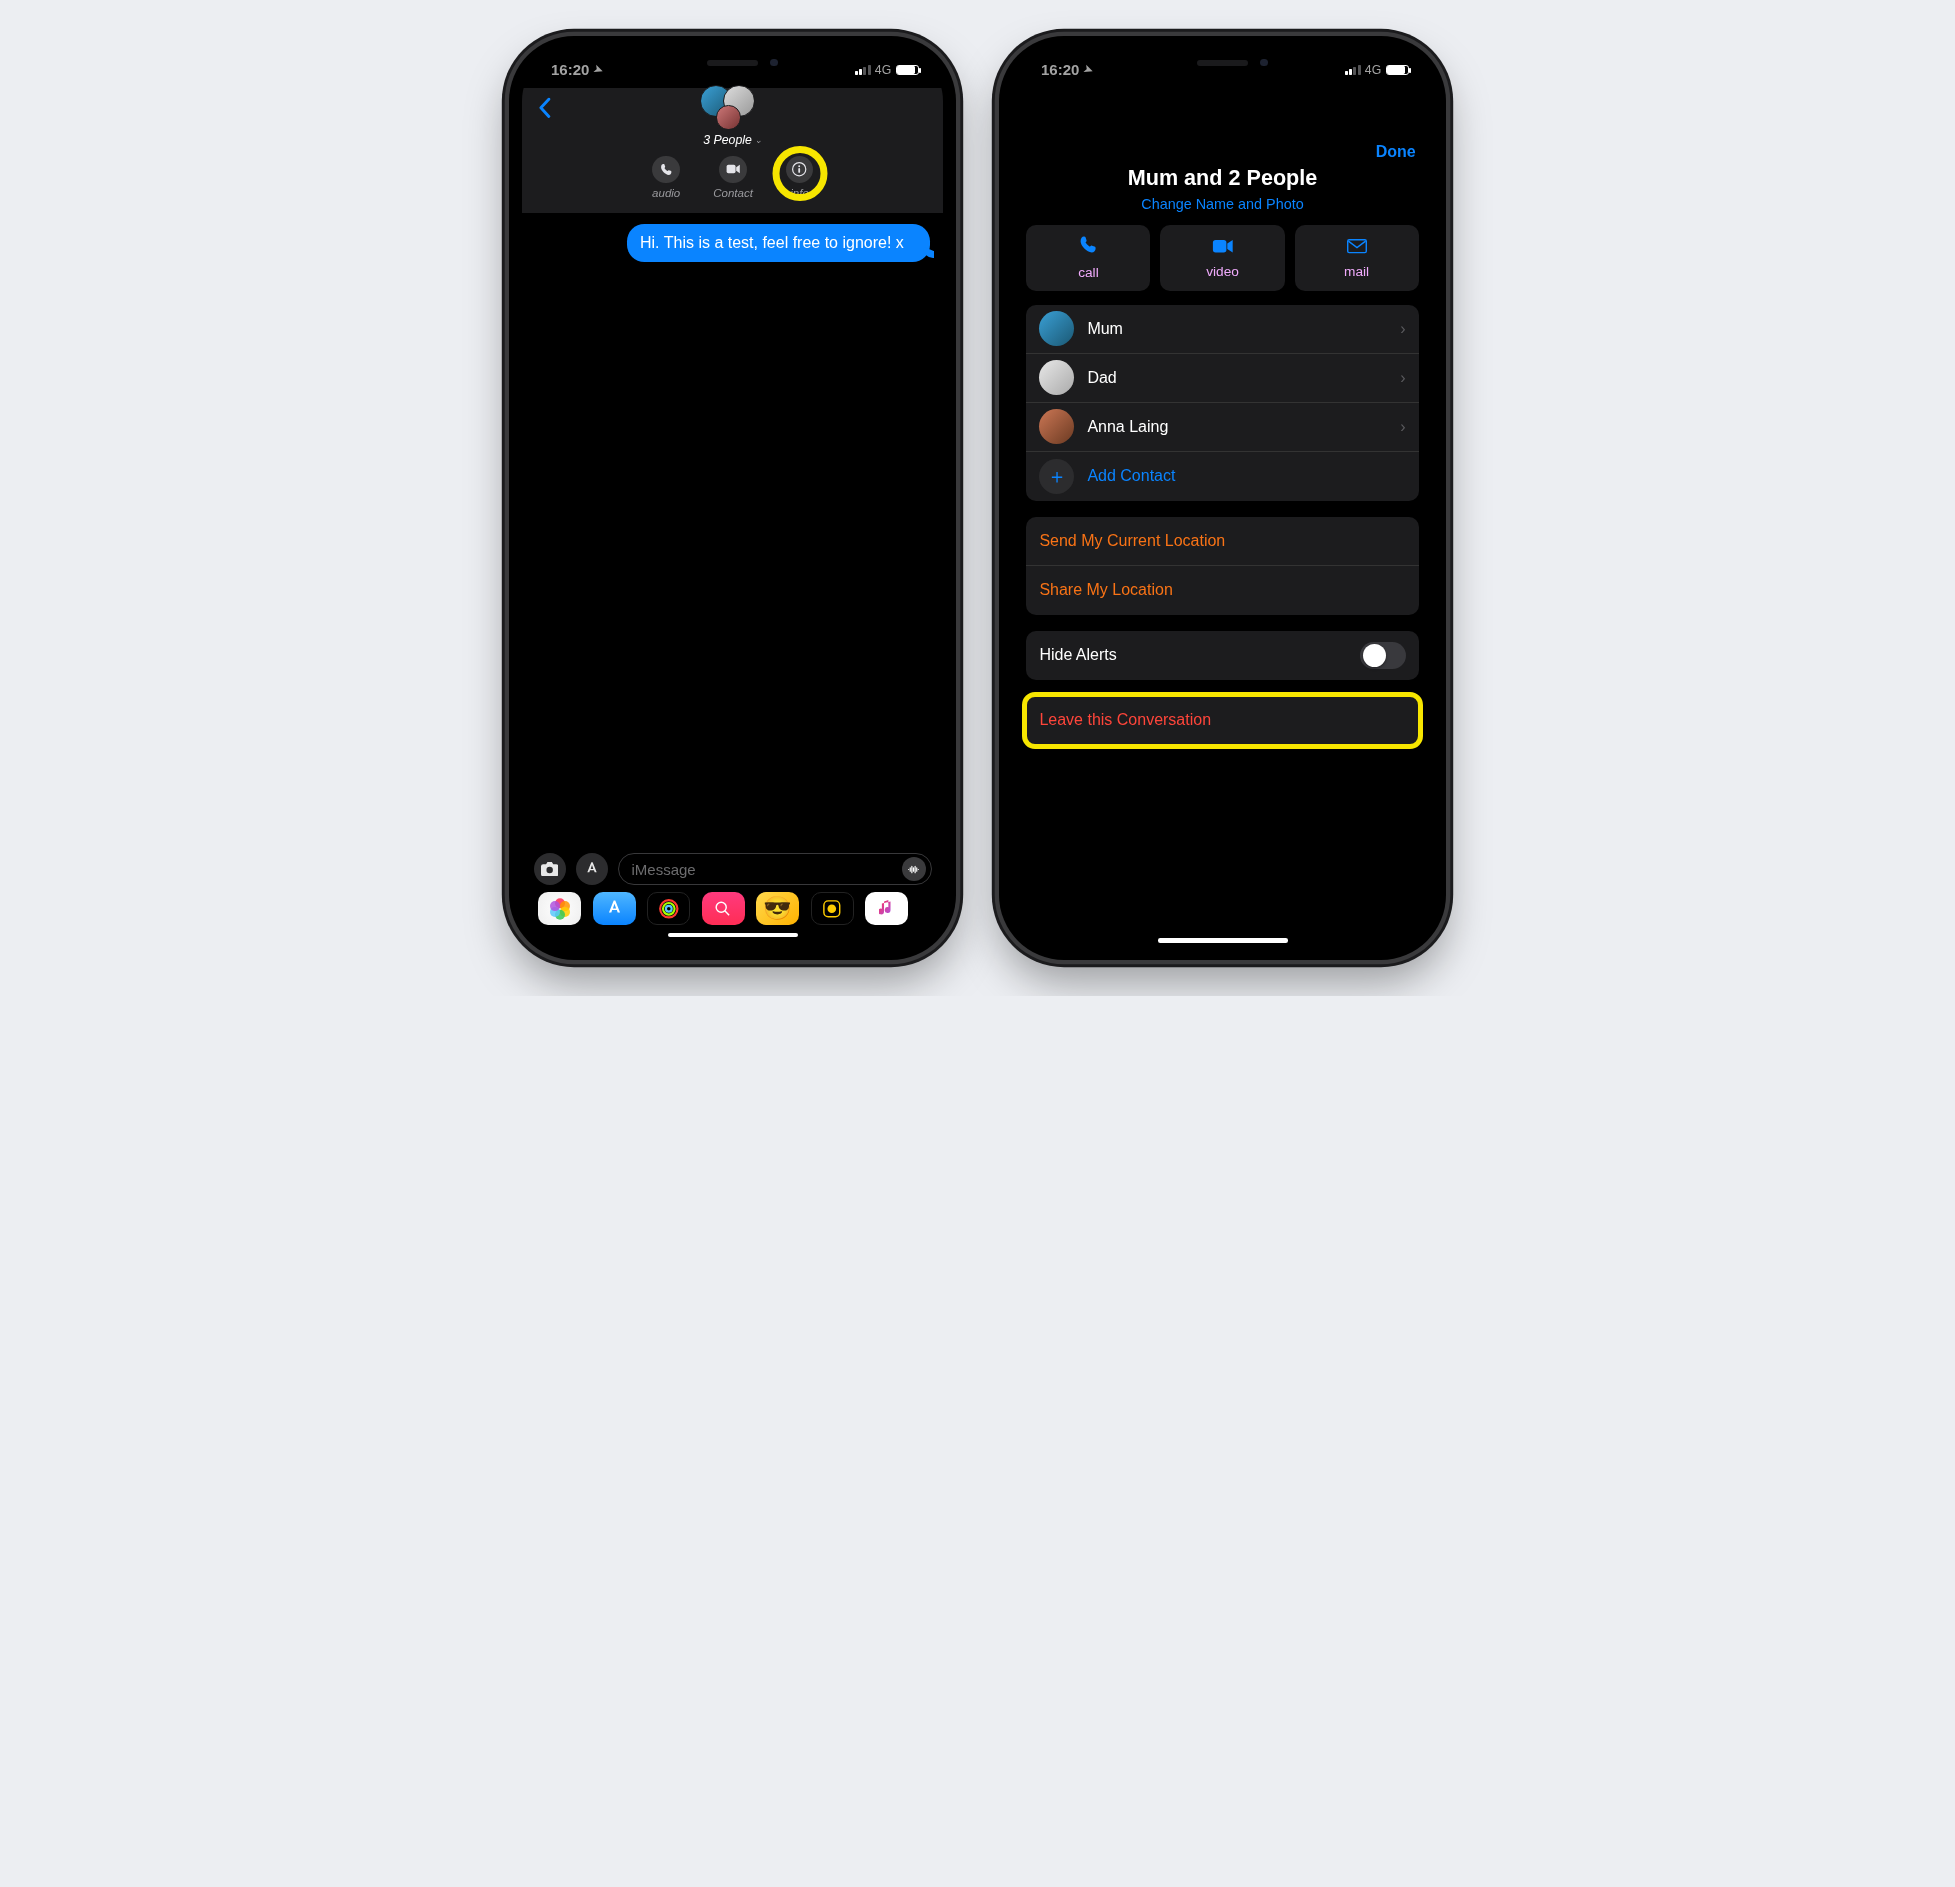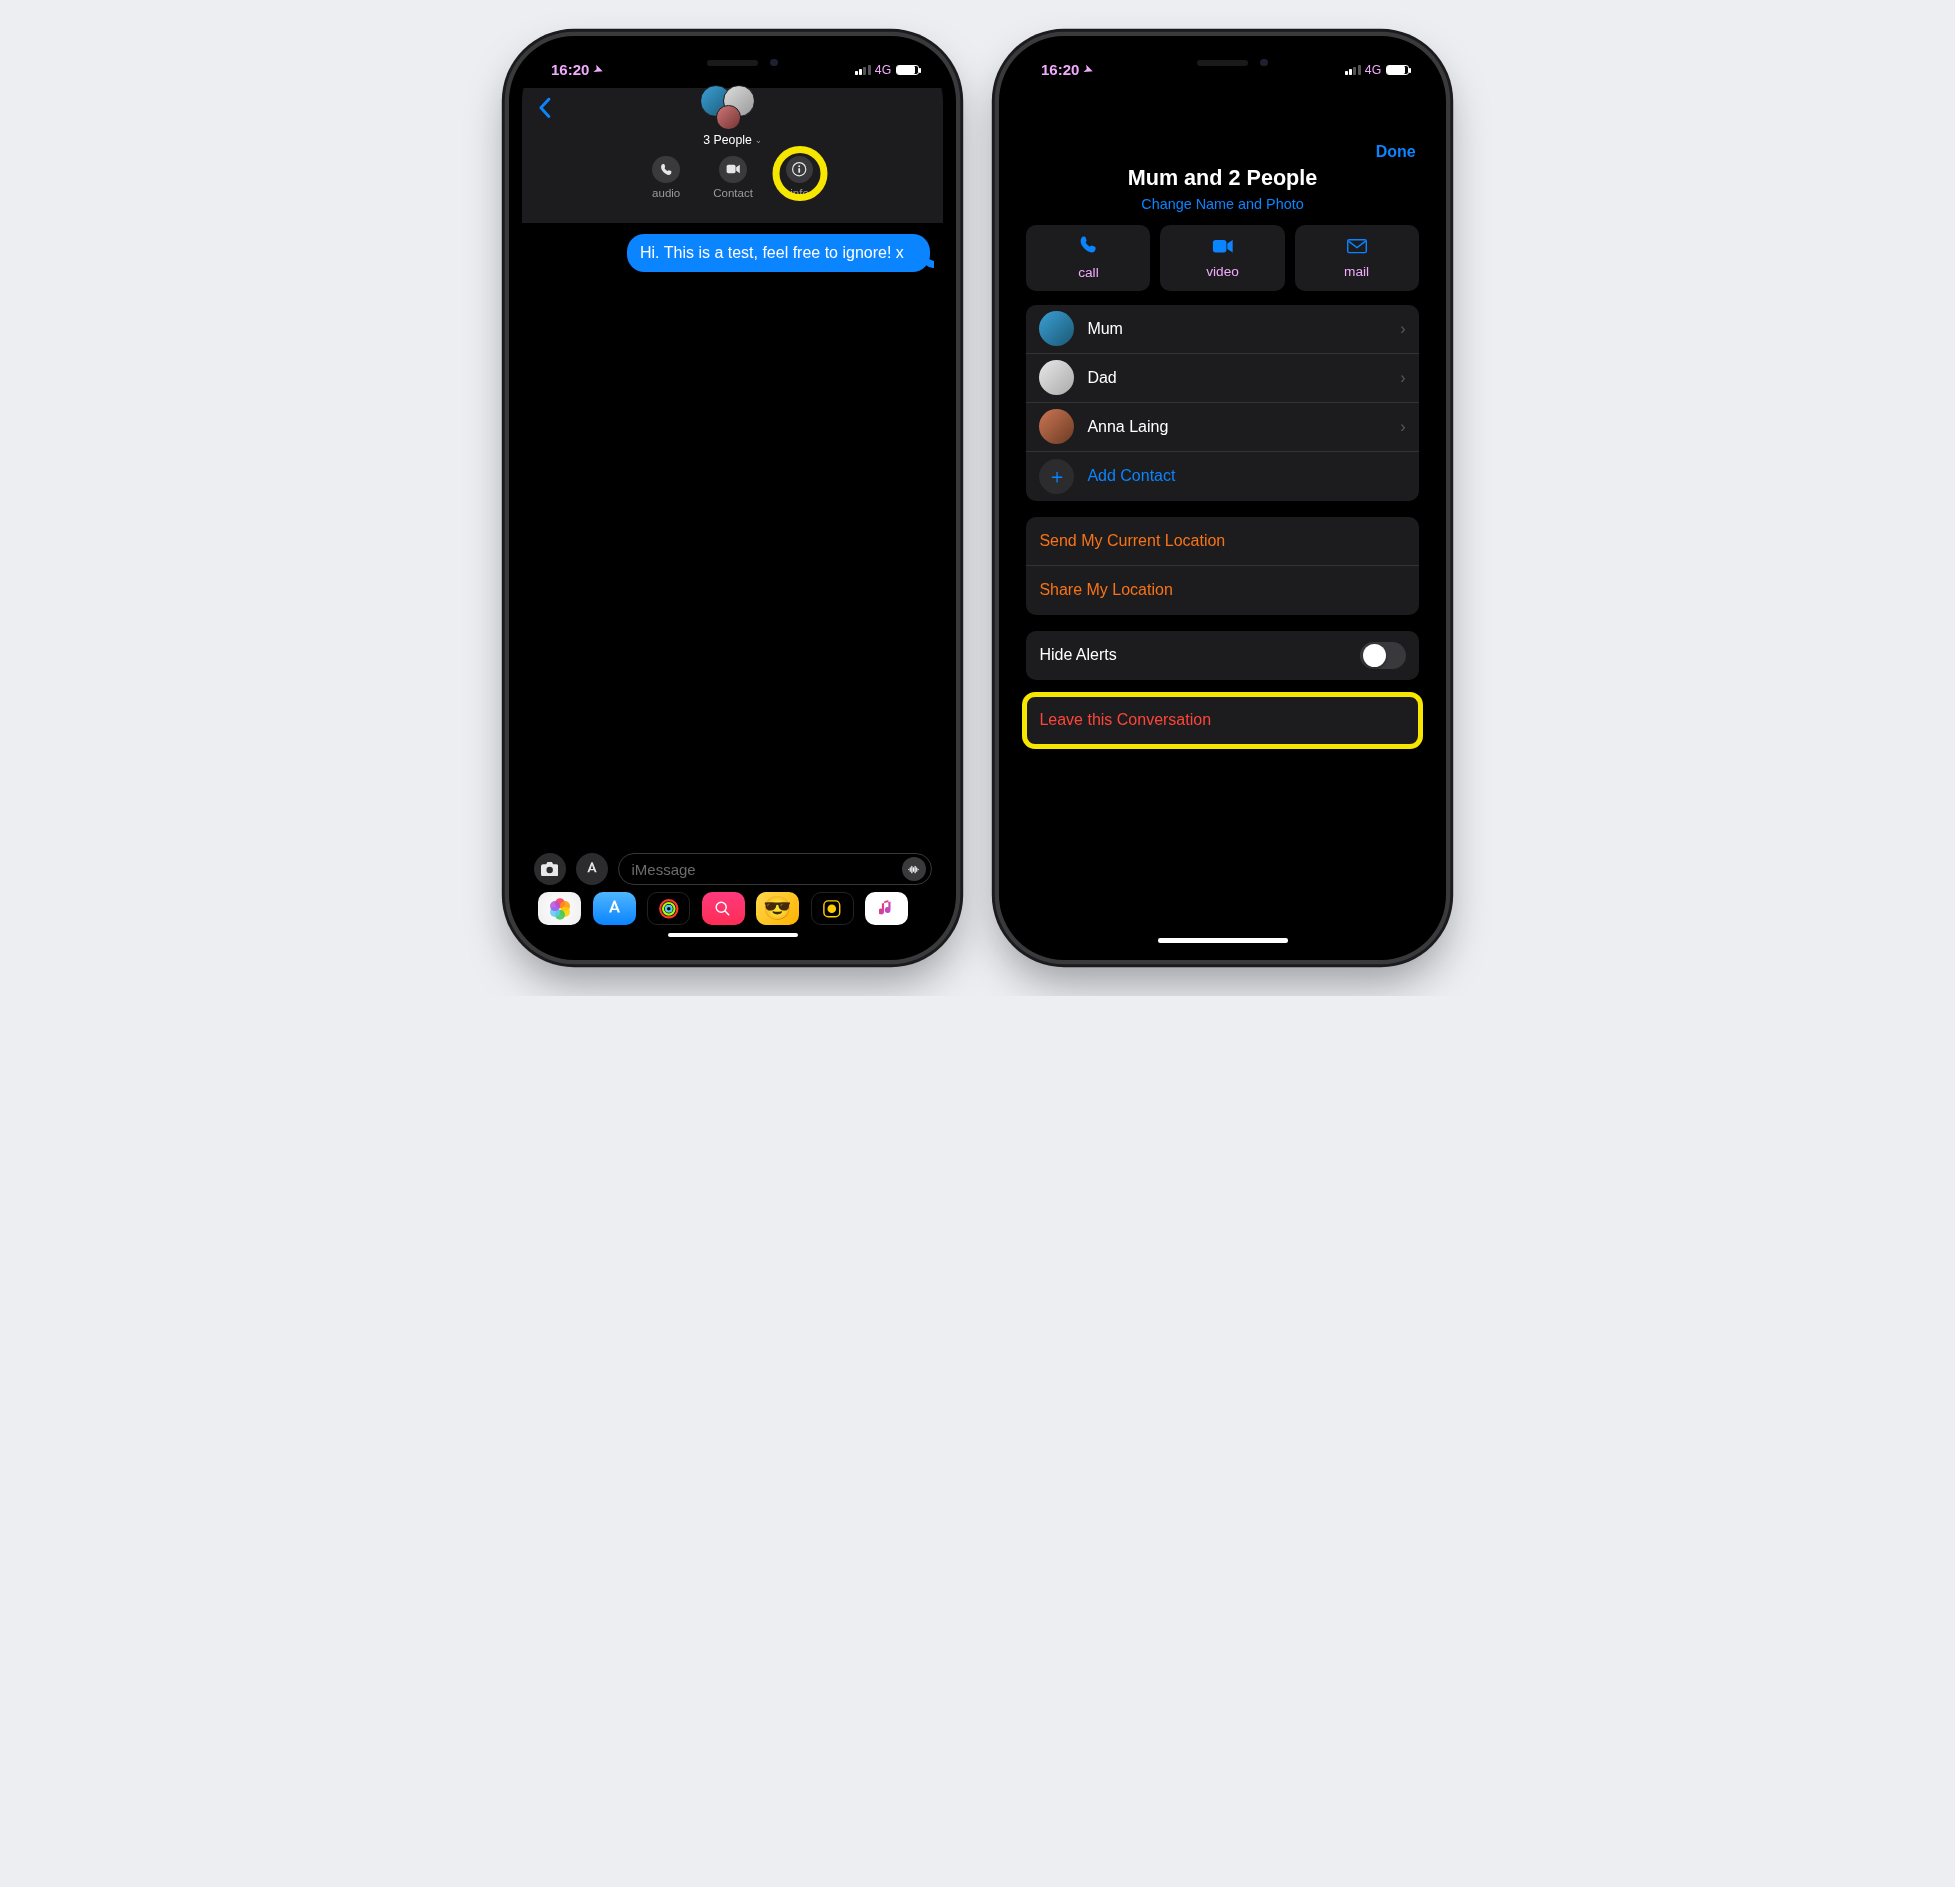--- a/index.html
+++ b/index.html
@@ -20,37 +20,37 @@
   }
   .notch {
     position:absolute; top:0; left:50%; transform:translateX(-50%);
     width:188px; height:27.4px; background:#000; border-bottom-left-radius:16px; border-bottom-right-radius:16px;
     z-index:500; display:flex; justify-content:center; align-items:center;
   }
   .notch::before { content:""; width:7.2px; height:7.2px; border-radius:50%; background:#1d2230; position:absolute; right:49px; }
   .notch::after { content:""; width:51px; height:5.8px; border-radius:2.9px; background:#1a1a1c; }
   .status-bar {
     height:39px; display:flex; justify-content:space-between; align-items:center;
-    padding: 2.9px 24.5px 0 29px; color:#f0abfc; font-size:15px; font-weight:600; position:relative; z-index:300;
+    padding: 2.9px 24.5px 0 29px; color:#a3a3a3; font-size:15px; font-weight:600; position:relative; z-index:300;
   }
   .status-left { display:flex; align-items:center; gap:4.3px; }
   .status-right { display:flex; align-items:center; gap:4.3px; font-size:12.3px; font-weight:500;}
   .loc-icon { font-size:10.8px; transform: rotate(20deg); display:inline-block; }
   .sig-bars { display:flex; gap:1.4px; align-items:flex-end; }
   .sig-bars span { width:2.9px; background:#fff; border-radius:0.7px; }
   .sig-bars span:nth-child(1){height:4.3px;}
   .sig-bars span:nth-child(2){height:6.5px;}
   .sig-bars span:nth-child(3){height:8.7px; background:#545456;}
   .sig-bars span:nth-child(4){height:10.8px; background:#545456;}
   .battery { width:23px; height:10.8px; border:1.1px solid #fff; border-radius:2.9px; position:relative; }
   .battery::after { content:""; position:absolute; right:-3.6px; top:2.9px; width:2.2px; height:4.3px; background:#fff; border-radius:0.7px;}
   .battery i { display:block; height:100%; width:88%; background:#fff; border-radius:1.4px; }
 
   
-  .msg-header { background:#1c1c1e; padding-bottom:24px; position:relative; z-index:10; }
+  .msg-header { background:#1c1c1e; padding-bottom:14px; position:relative; z-index:10;font-style:italic; }
   .hdr-bar { display:flex; align-items:flex-start; padding: 2.9px 7.2px 0; position:relative; }
   .back-chev { color:#0a84ff; font-size:27.4px; padding:4.3px 8.7px; line-height:1; }
   .hdr-center { flex:1; display:flex; flex-direction:column; align-items:center; gap:2.9px; margin-top:-5.8px;}
   .avatar-stack { position:relative; width:65px; height:45px; }
   .avatar-stack .av { position:absolute; width:32px; height:32px; border-radius:50%; border:1.4px solid #1c1c1e; background-size:cover;}
   .avatar-stack .av1 { left:0; top:0; background: linear-gradient(135deg,#3aa0d6,#1b5873); }
   .avatar-stack .av2 { left:23px; top:0; background: linear-gradient(135deg,#ddd,#999); }
   .avatar-stack .av3 { left:16px; top:20px; width:24.5px; height:24.5px; background: linear-gradient(135deg,#c77,#733); }
   .hdr-title { color:#fff; font-size:12.3px; display:flex; align-items:center; gap:2.9px; }
   .hdr-title .chev { font-size:8.7px; color:#9a9a9e; }

